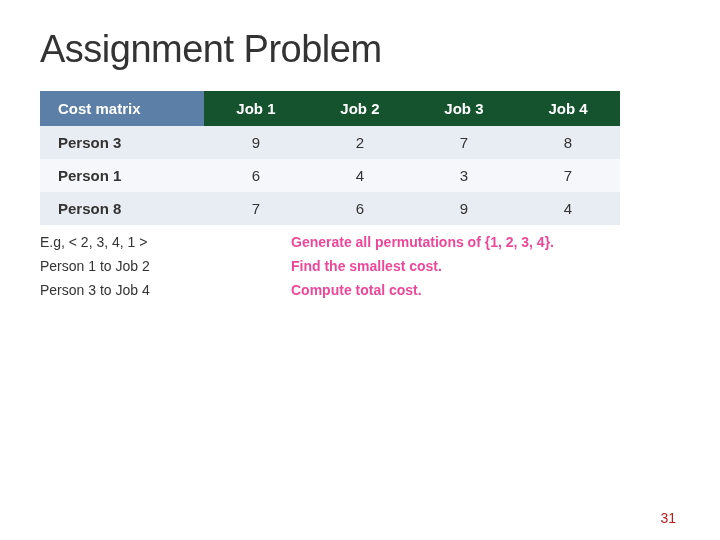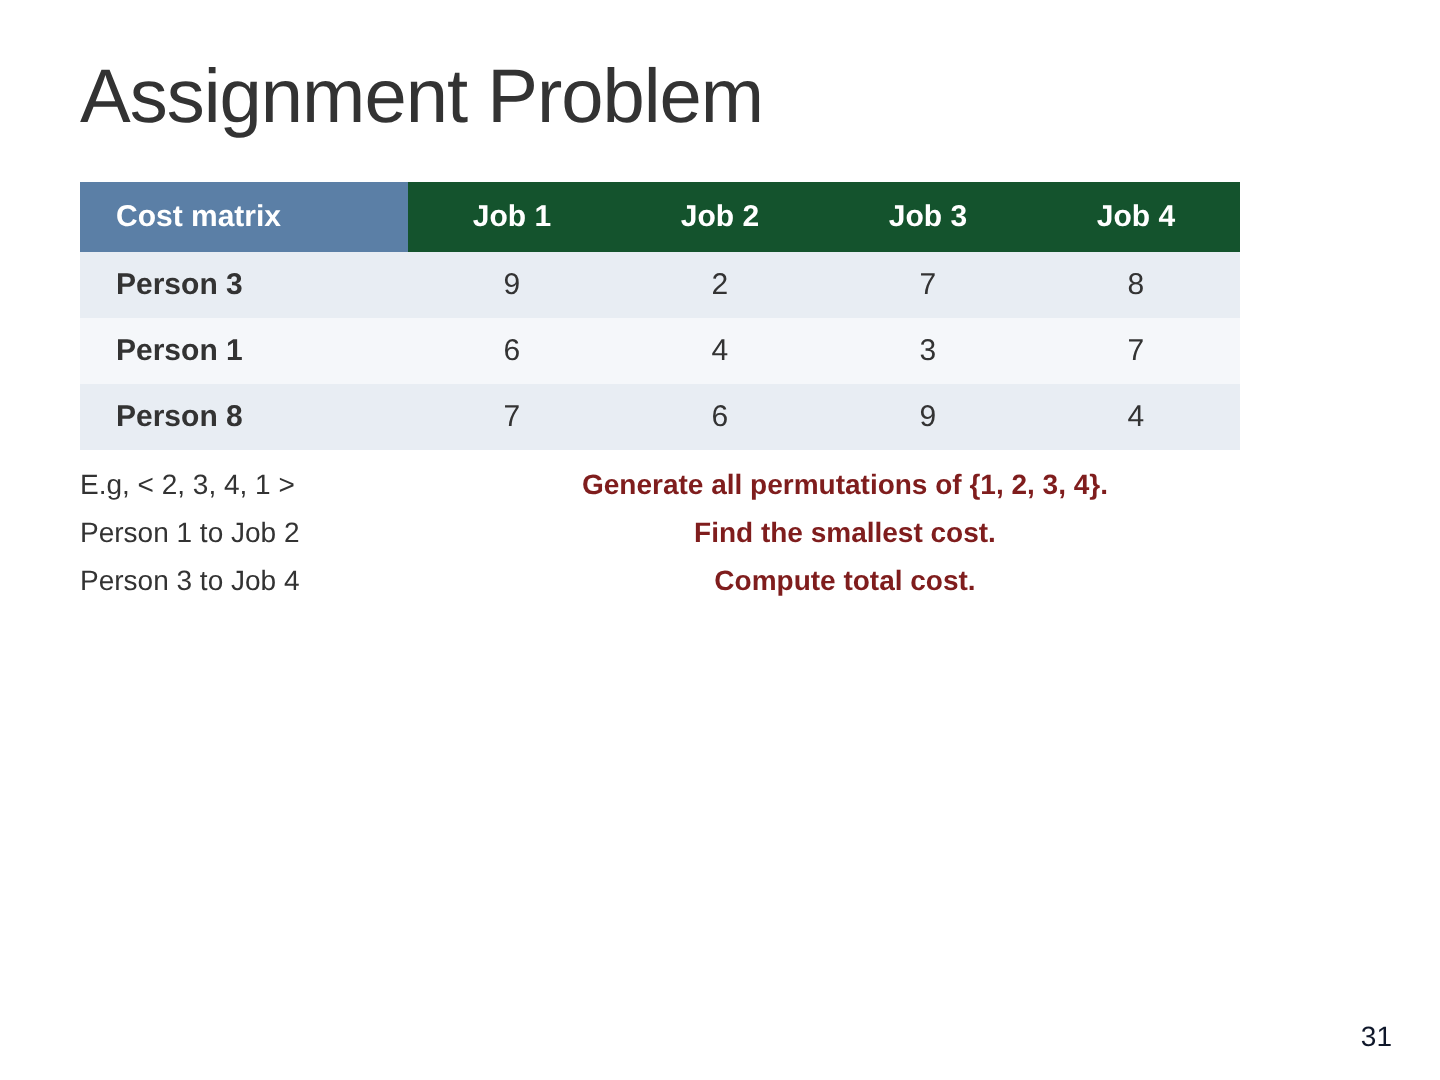--- a/index.html
+++ b/index.html
@@ -75,35 +75,34 @@
 
     .example-block {
       font-size: 14px;
       color: #333333;
       line-height: 1.7;
       min-width: 195px;
     }
 
     .description-block {
       font-size: 14px;
-      color: #7f1d1d;
+      color: #ec4899;
       line-height: 1.7;
-      text-align: center;
     }
 
     .description-block p {
       font-weight: 600;
     }
 
     .page-number {
       position: absolute;
       bottom: 14px;
-      right: 24px;
+      right: 44px;
       font-size: 14px;
-      color: #0f172a;
+      color: #b91c1c;
     }
   </style>
 </head>
 <body>
 
 <h1 class="page-title">Assignment Problem</h1>
 
 <div class="content-area">
   <table>
     <thead>

